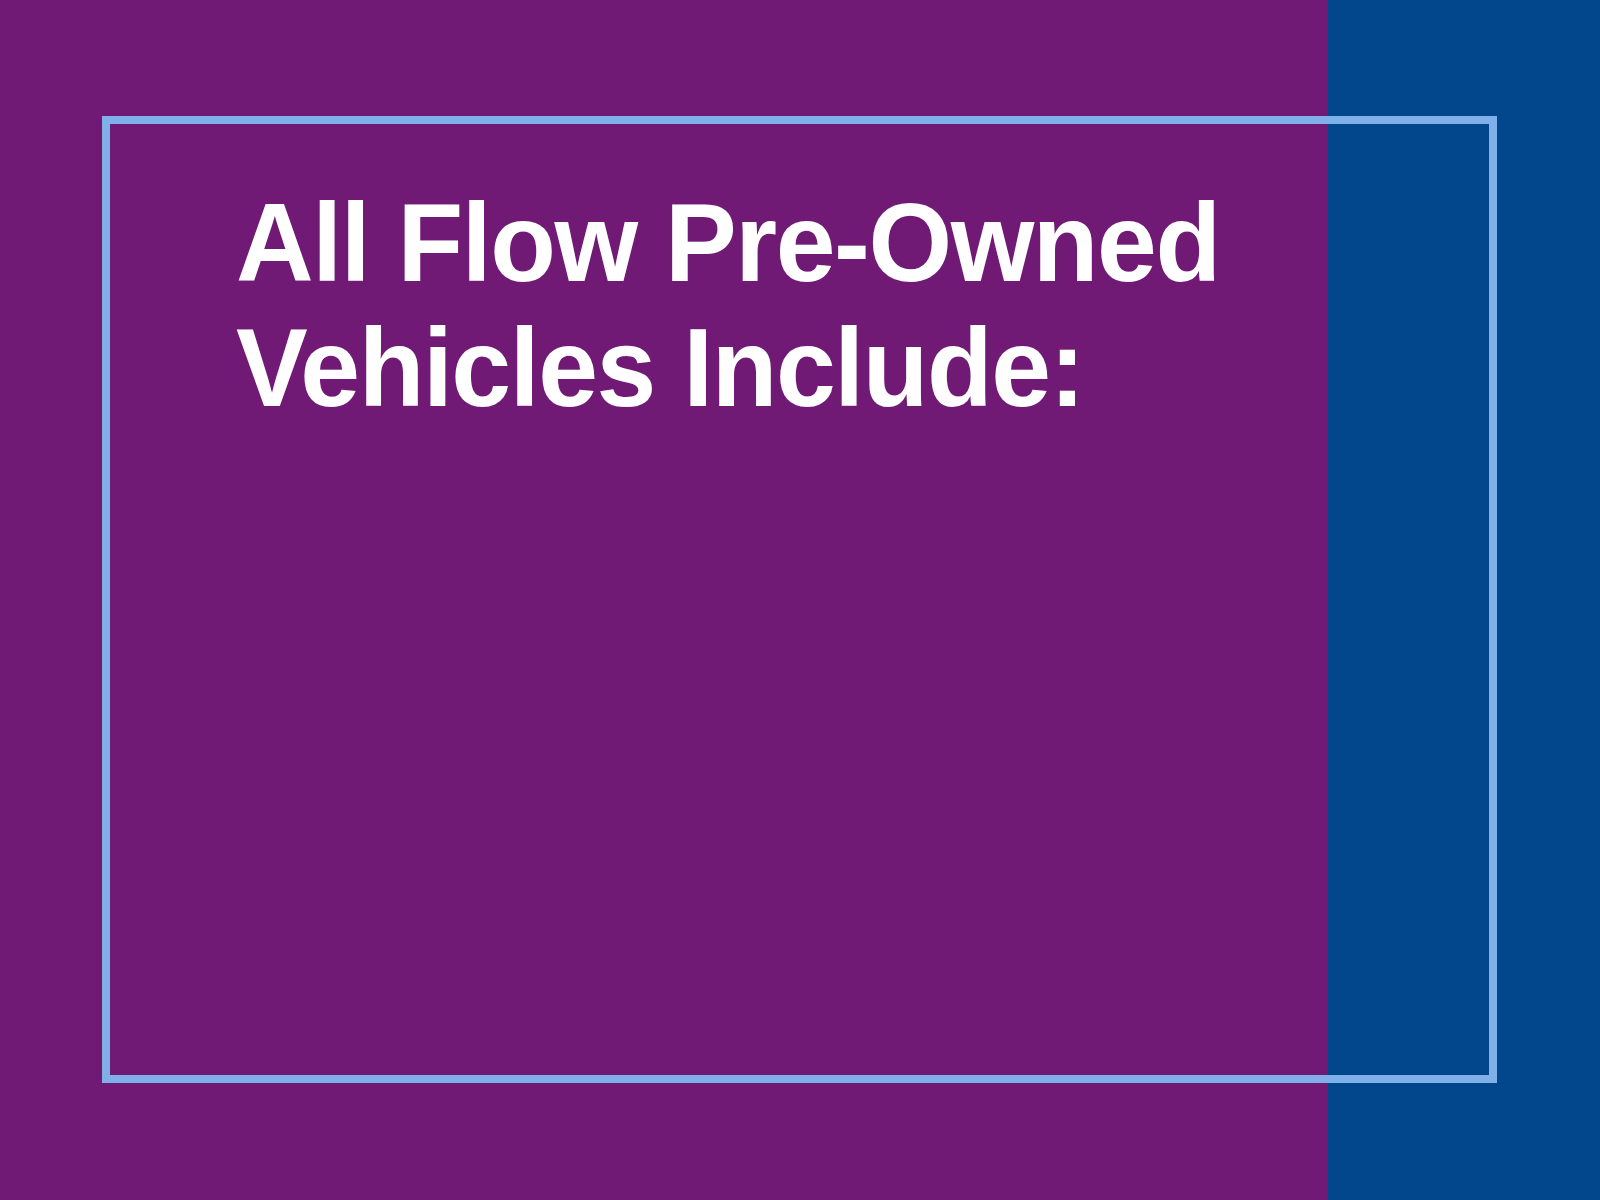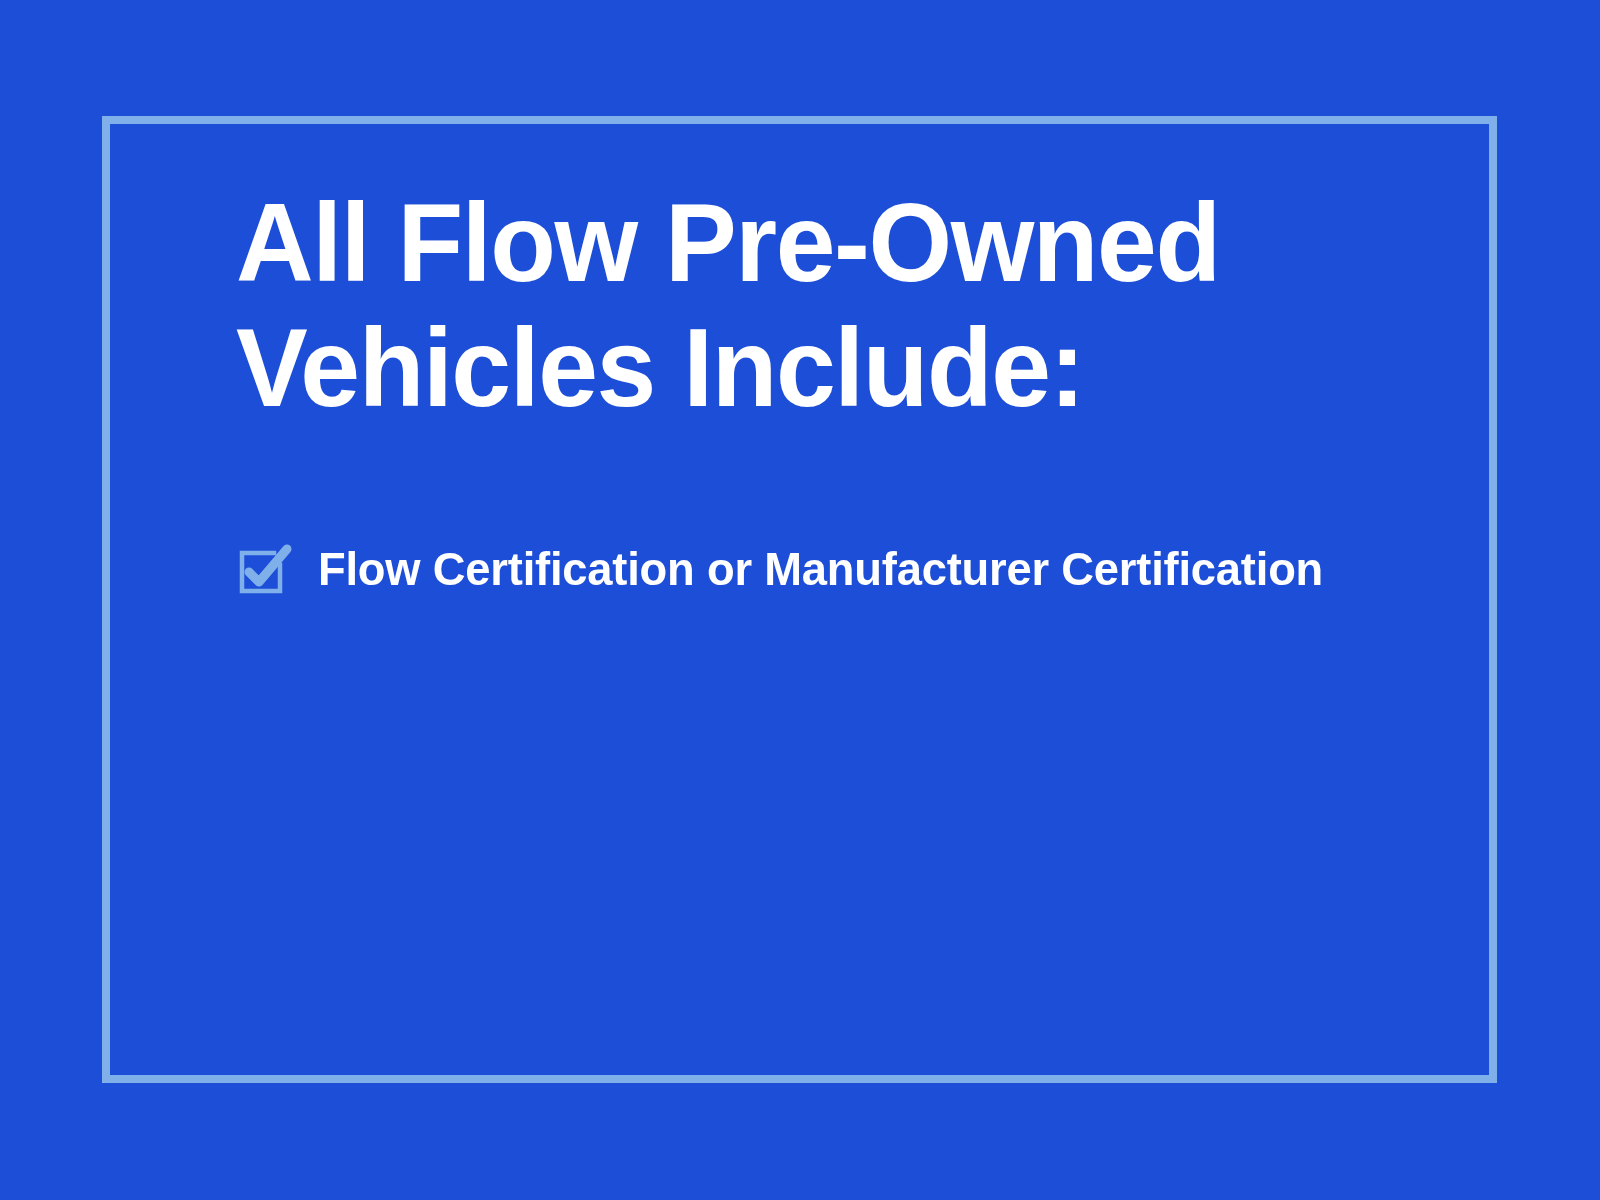--- a/index.html
+++ b/index.html
@@ -10,23 +10,23 @@
     width: 1600px;
     height: 1200px;
     overflow: hidden;
     background: #02468c;
     font-family: "Liberation Sans", sans-serif;
     -webkit-font-smoothing: antialiased;
   }
 
   .poster {
     position: relative;
-    width: 1600px;
+    width: 1328px;
     height: 1200px;
-    background: #1d4ed8;
+    background: #701a75;
     box-sizing: border-box;
   }
 
   
   .frame {
     position: absolute;
     left: 102px;
     top: 116px;
     width: 1395px;
     height: 967px;
@@ -100,29 +100,20 @@
 
   <div class="frame"></div>
 
   <div class="content">
 
     <h1 class="headline">All Flow Pre-Owned
 Vehicles Include:</h1>
 
     <ul class="checklist">
 
-      <li class="check-row">
-        <span class="check-icon-wrap">
-          <svg class="check-icon" viewBox="0 0 56 56" xmlns="http://www.w3.org/2000/svg" aria-hidden="true">
-            <path d="M6 12 H38 M6 12 V50 H44 V24" fill="none" stroke="#7fb0ea" stroke-width="4.5" stroke-linecap="square"></path>
-            <path d="M13 31 L23 41 L51 8" fill="none" stroke="#7fb0ea" stroke-width="9" stroke-linecap="round" stroke-linejoin="round"></path>
-          </svg>
-        </span>
-        <span class="check-label">Flow Certification or Manufacturer Certification</span>
-      </li>
 
 
 
 
 
     </ul>
   </div>
 </div>
 
 </body></html>

